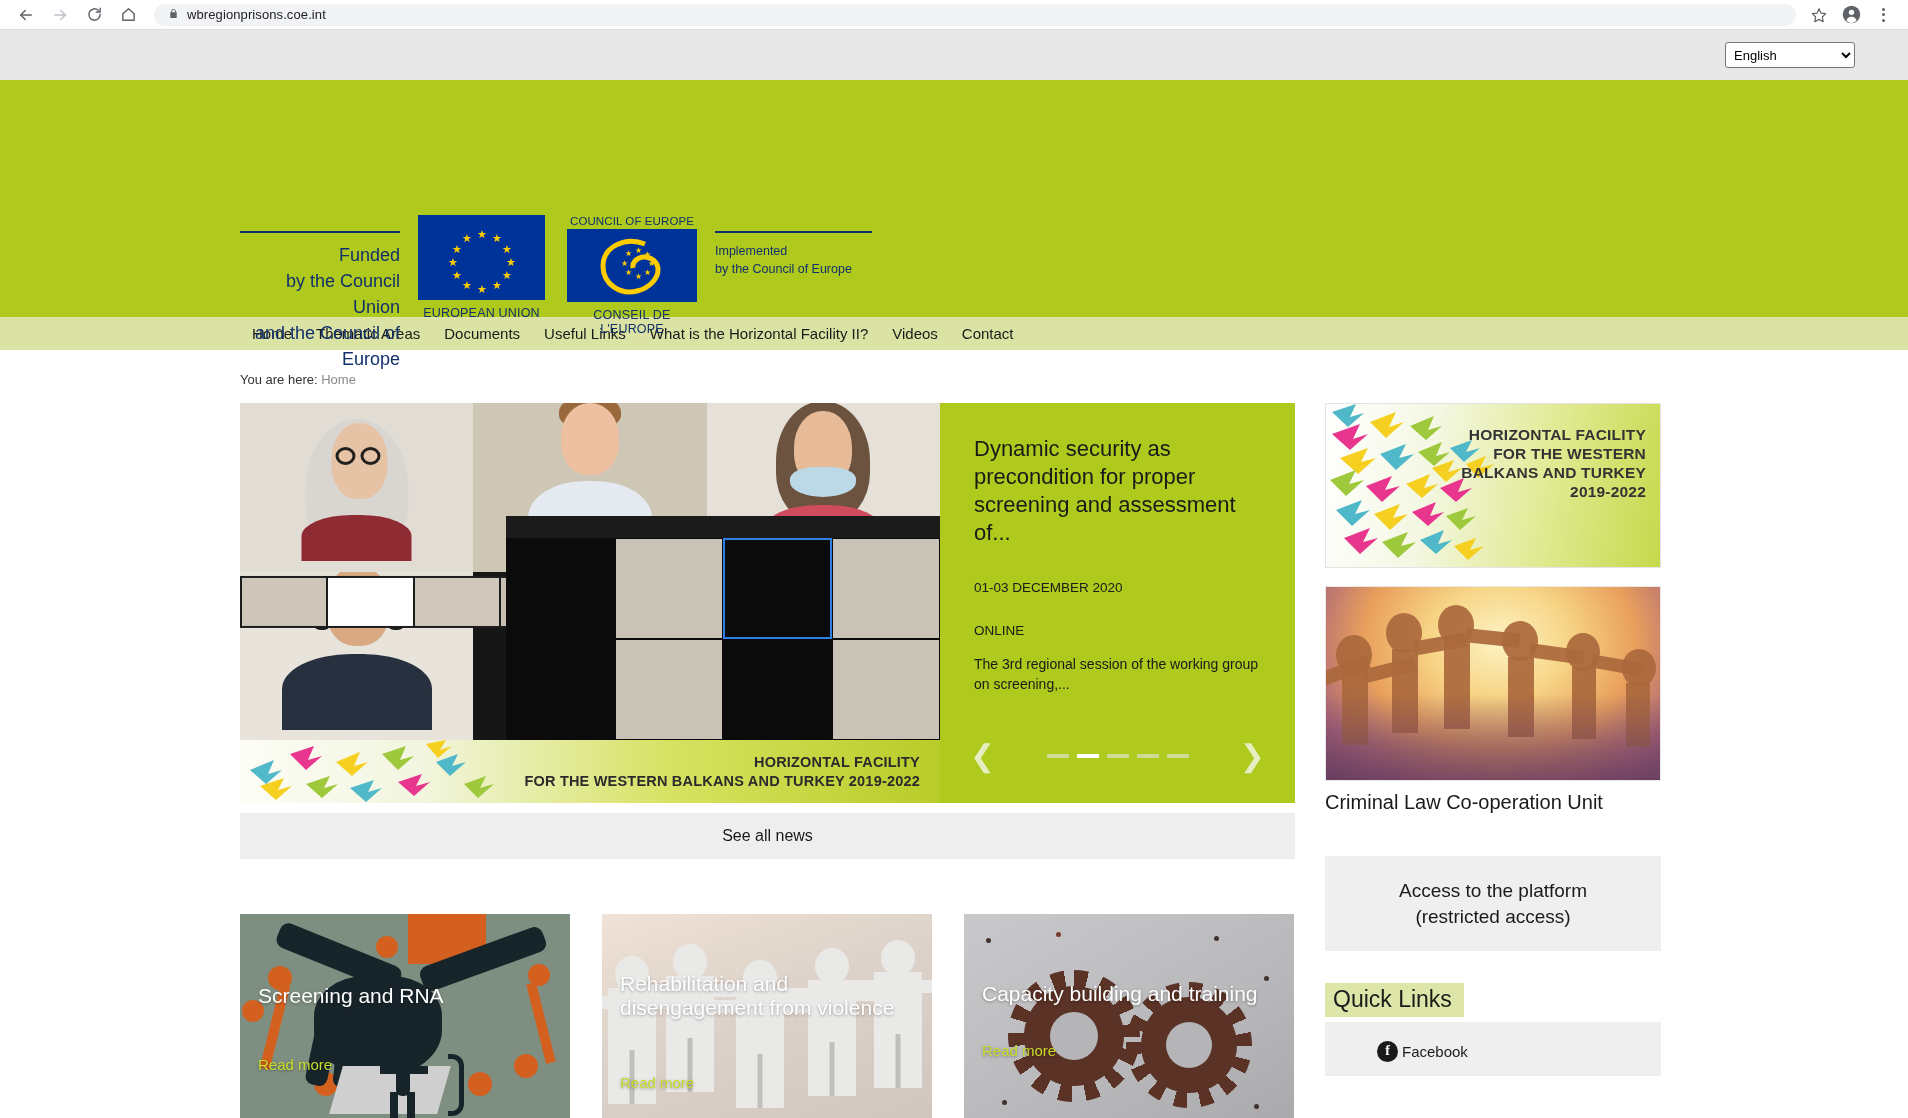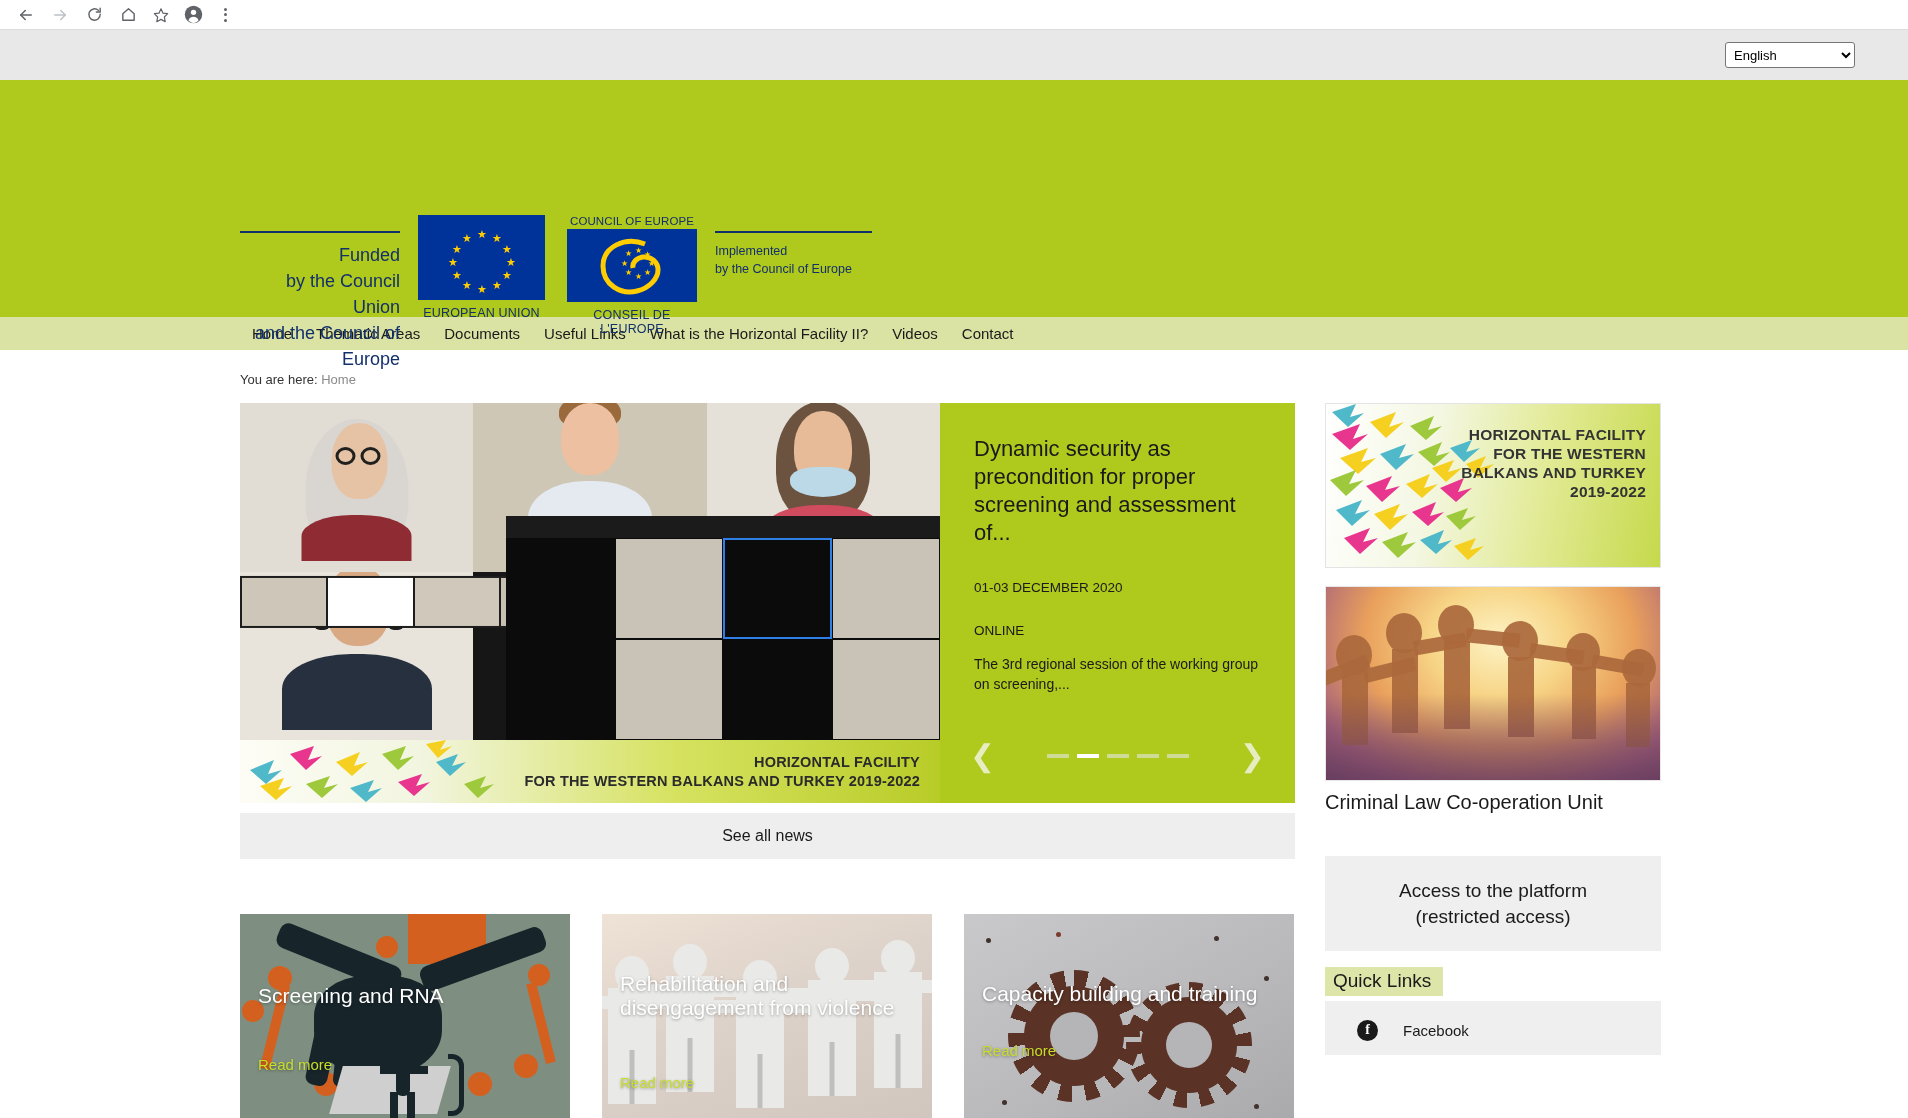--- a/index.html
+++ b/index.html
@@ -274,26 +274,26 @@
   .chain-man { position: absolute; background: rgba(170,104,60,.92); }
   .side-caption { font-size: 20px; color: #1a1a1a; margin-top: 10px; }
 
   .platform-box {
     margin-top: 42px; height: 95px; background: #efefef;
     display: flex; align-items: center; justify-content: center;
     text-align: center; font-size: 19px; color: #1a1a1a; line-height: 1.35;
     cursor: pointer;
   }
   .quick-title {
-    display: inline-block; margin-top: 16px; background: #dde6a8;
-    font-size: 19px; color: #1a1a1a; padding: 3px 12px 4px 8px;
+    display: inline-block; margin-top: 32px; background: #dde6a8;
+    font-size: 23px; color: #1a1a1a; padding: 3px 12px 4px 8px;
   }
   .quick-list { background: #efefef; margin-top: 5px; padding: 14px 0 10px 0; }
   .quick-item {
-    display: flex; align-items: center; gap: 25px; padding-left: 32px;
+    display: flex; align-items: center; gap: 4px; padding-left: 52px;
     font-size: 15px; color: #1a1a1a; height: 30px; cursor: pointer;
   }
   .fb-icon {
     width: 21px; height: 21px; background: #1a1a1a; border-radius: 50%;
     position: relative; flex: 0 0 auto;
   }
   .fb-icon::after {
     content: "f"; position: absolute; left: 50%; top: 50%;
     transform: translate(-50%,-52%);
     color: #fff; font-weight: bold; font-size: 14px;
@@ -319,20 +319,28 @@
   <div class="nav-btn">
     <svg width="17" height="17" viewBox="0 0 24 24" fill="none" stroke="#5f6368" stroke-width="2" stroke-linecap="round">
         <path d="M20 11.5a8 8 0 1 1-2.6-5.4"></path>
         <polyline points="20 3 20 8.5 14.6 8.5"></polyline>
       </svg>
   </div>
   <div class="nav-btn">
     <svg width="17" height="17" viewBox="0 0 24 24" fill="none" stroke="#5f6368" stroke-width="2" stroke-linejoin="round">
         <path d="M4 11 12 4l8 7v9H4z"></path>
       </svg>
+  </div>
+  <div class="omnibox">
+    <span class="lock">
+      <svg width="11" height="13" viewBox="0 0 24 24" fill="#5f6368">
+          <path d="M17 9V7a5 5 0 0 0-10 0v2H5v13h14V9h-2zm-8-2a3 3 0 0 1 6 0v2H9V7z"></path>
+        </svg>
+    </span>
+    <span class="url">wbregionprisons.coe.int</span>
   </div>
   <div class="star-btn">
     <svg width="16" height="16" viewBox="0 0 24 24" fill="none" stroke="#5f6368" stroke-width="1.8" stroke-linejoin="round">
         <polygon points="12 2.8 15 9.2 22 10 17 15 18.3 22 12 18.6 5.7 22 7 15 2 10 9 9.2"></polygon>
       </svg>
   </div>
   <div class="profile-btn">
     <svg width="19" height="19" viewBox="0 0 24 24" fill="#5f6368">
         <circle cx="12" cy="12" r="11"></circle>
         <circle cx="12" cy="9.3" r="3.4" fill="#fff"></circle>

